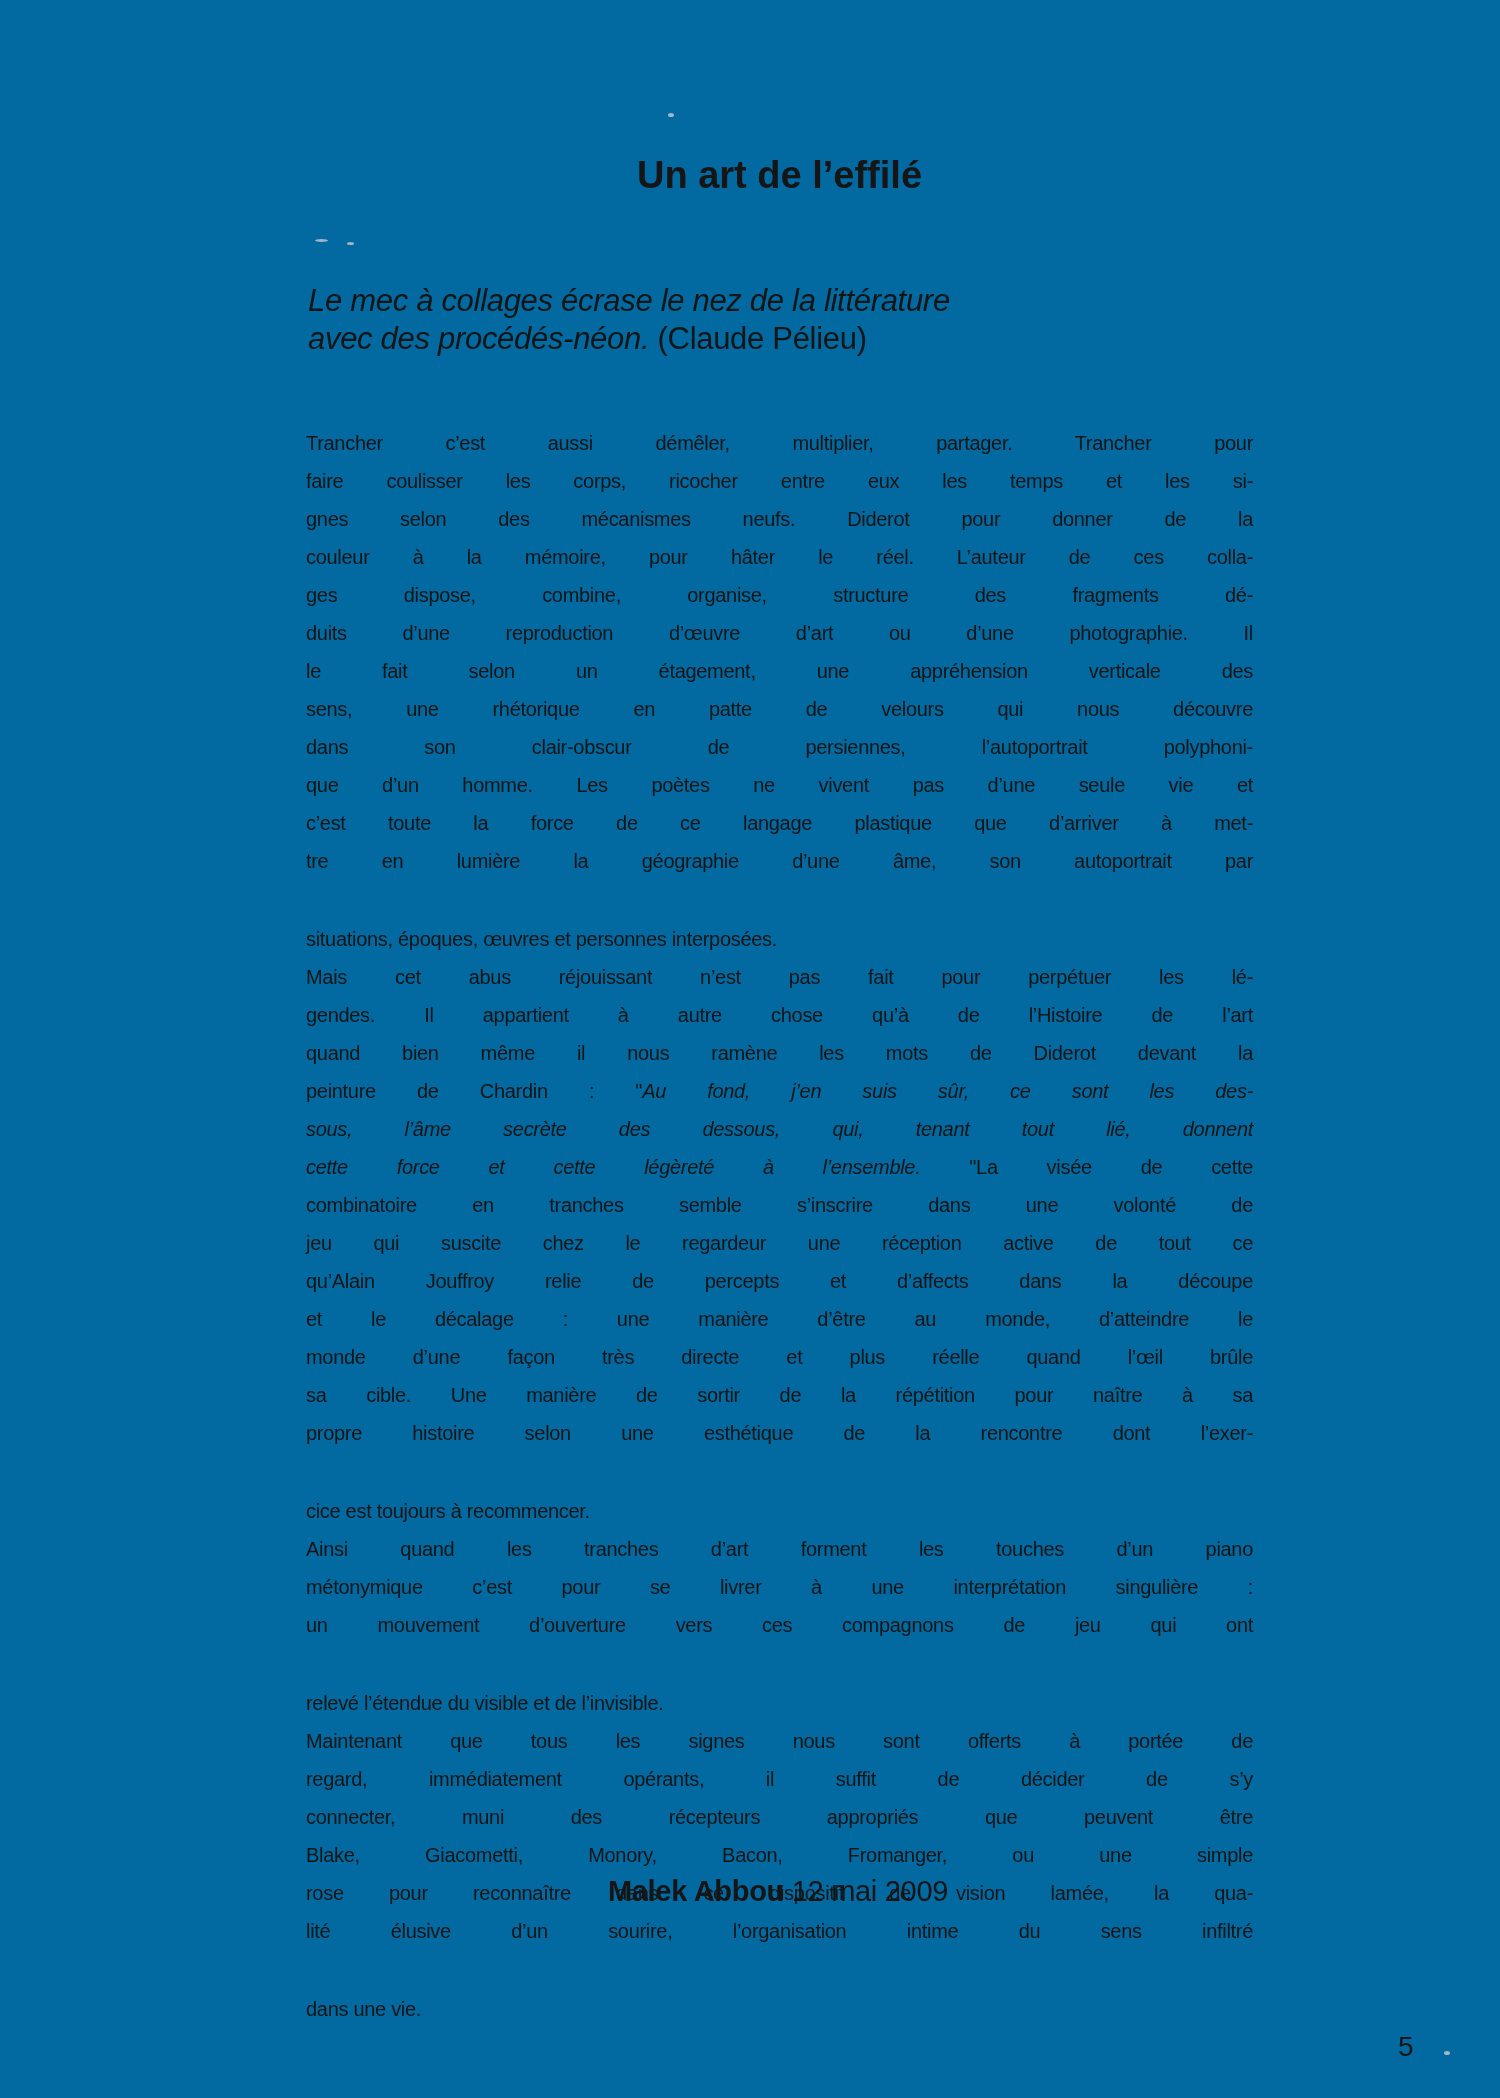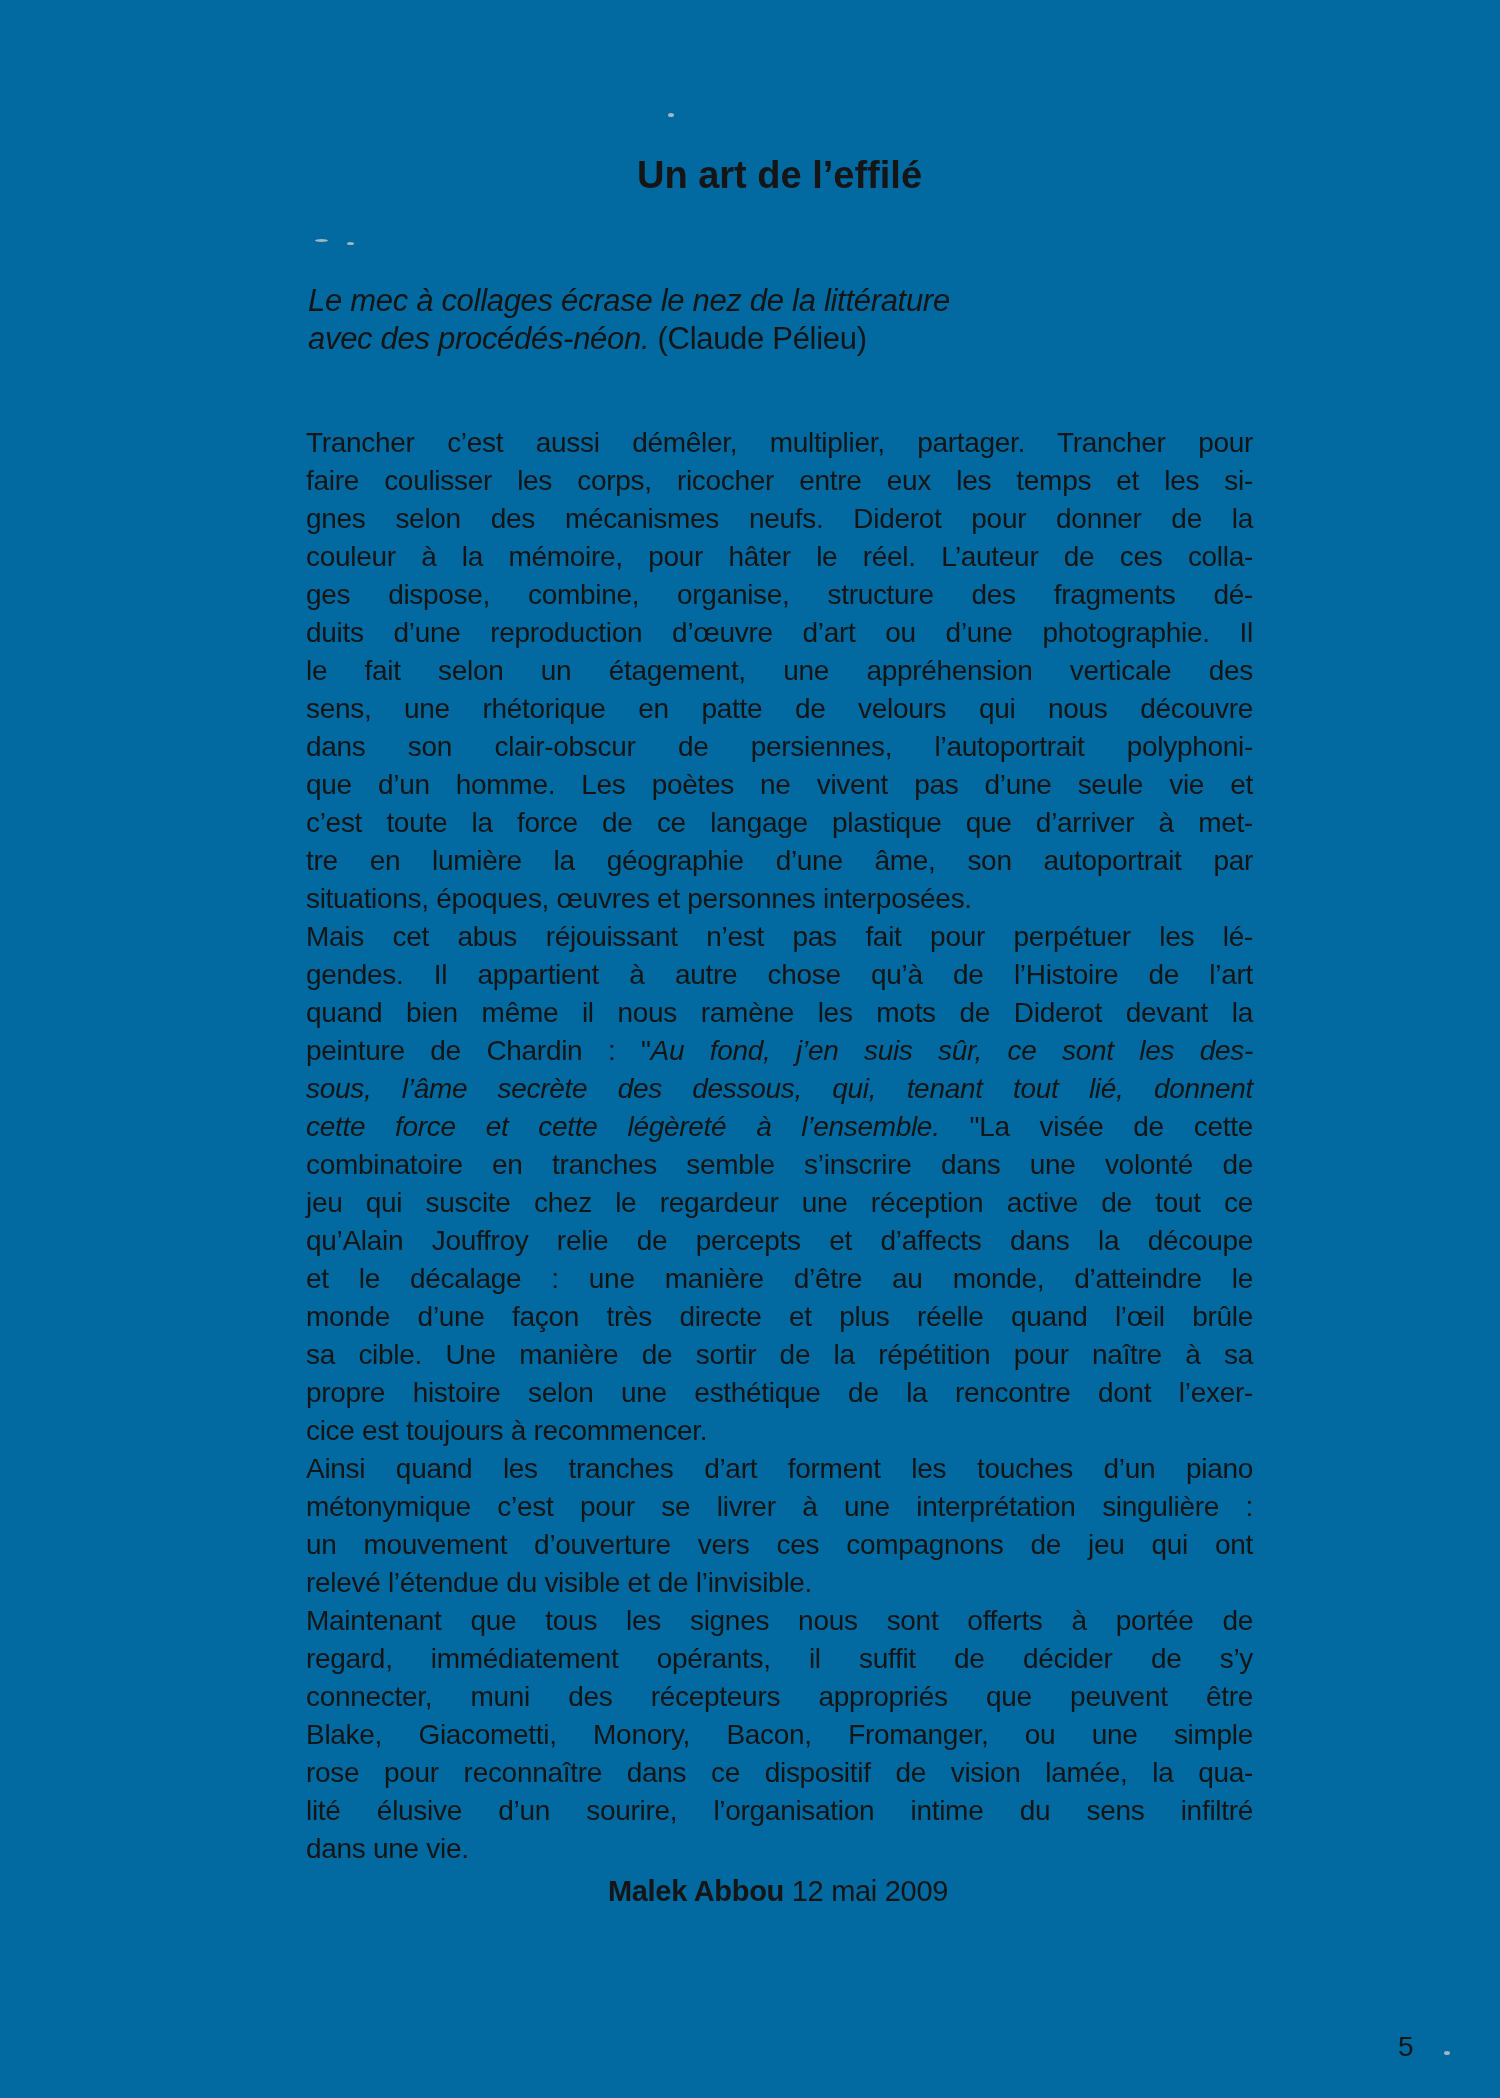--- a/index.html
+++ b/index.html
@@ -33,32 +33,32 @@
     line-height: 38px;
     letter-spacing: -0.3px;
   }
   .epigraph .ital { font-style: italic; text-align: right; }
   .epigraph .plain { font-style: normal; }
   .bodytext {
     position: absolute;
     left: 306px;
     top: 424px;
     width: 947px;
-    font-size: 28px;
+    font-size: 20px;
     line-height: 38px;
     letter-spacing: -0.3px;
   }
   .line {
     text-align: justify;
     text-align-last: justify;
     text-justify: inter-word;
     height: 38px;
     overflow: visible;
   }
-  .line.endp { text-align-last: left; }
+  .line.endp { text-align-last: left; margin-top: 40px; }
   .line .i { font-style: italic; }
   .signature {
     position: absolute;
     left: 306px;
     top: 1872px;
     width: 944px;
     text-align: center;
     font-size: 29px;
     line-height: 38px;
     letter-spacing: -0.3px;

